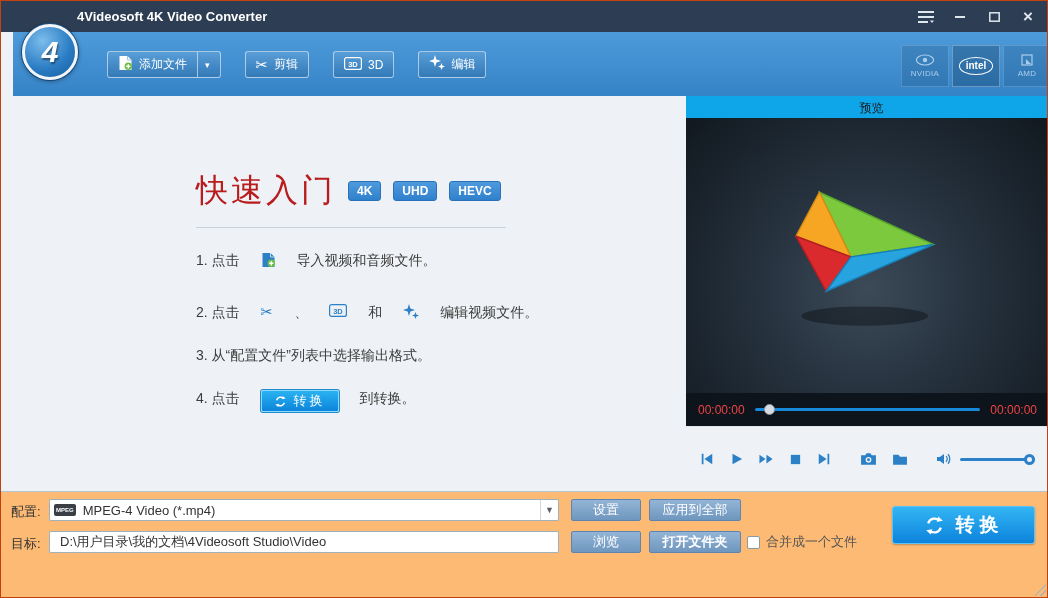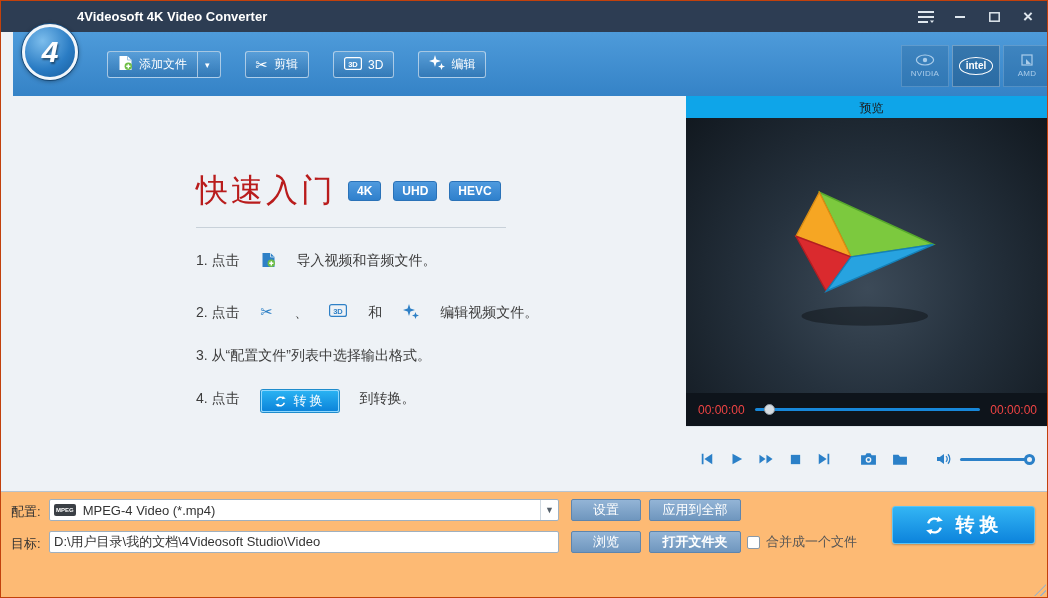--- a/index.html
+++ b/index.html
@@ -92,21 +92,21 @@
   .profile-select { position:absolute; left:48px; top:7px; width:510px; height:22px; background:#fff;
                     border:1px solid #9fb0bf; border-radius:2px; display:flex; align-items:center;
                     padding:0 0 0 4px; cursor:pointer; }
   .mpeg-chip { background:#3a3f45; color:#fff; font-size:6px; font-weight:bold; padding:3px 2px;
                border-radius:2px; margin-right:7px; }
   .profile-text { flex:1; font-size:13px; color:#333; }
   .dd-arrow { width:18px; height:100%; border-left:1px solid #cfd8e0; display:flex;
               align-items:center; justify-content:center; color:#55606a; font-size:9px; }
   .dest-input { position:absolute; left:48px; top:39px; width:510px; height:22px; background:#fff;
                 border:1px solid #9fb0bf; border-radius:2px; font-size:13px; color:#333;
-                padding:0 4px; font-family:"Liberation Sans","DejaVu Sans",sans-serif; }
+                padding:0 10px; font-family:"Liberation Sans","DejaVu Sans",sans-serif; }
   .sbtn { position:absolute; height:22px; background:linear-gradient(#93b4d6,#6f96be);
           border:1px solid #5e85ad; border-radius:2px; color:#fff; font-size:13px;
           display:flex; align-items:center; justify-content:center; cursor:pointer; }
   .cb-wrap { position:absolute; left:746px; top:41px; display:flex; align-items:center; gap:6px;
              font-size:13px; color:#555; cursor:pointer; }
   .cb { width:13px; height:13px; background:#fff; border:1px solid #8a99a8; border-radius:2px; }
   .convert-btn { position:absolute; left:891px; top:14px; width:143px; height:38px;
                  background:linear-gradient(#33b5f4,#0c83dc); border:1px solid #5cc4f5;
                  border-radius:3px; box-shadow:0 1px 2px rgba(0,0,0,.25); color:#fff;
                  display:flex; align-items:center; justify-content:center; gap:11px;

